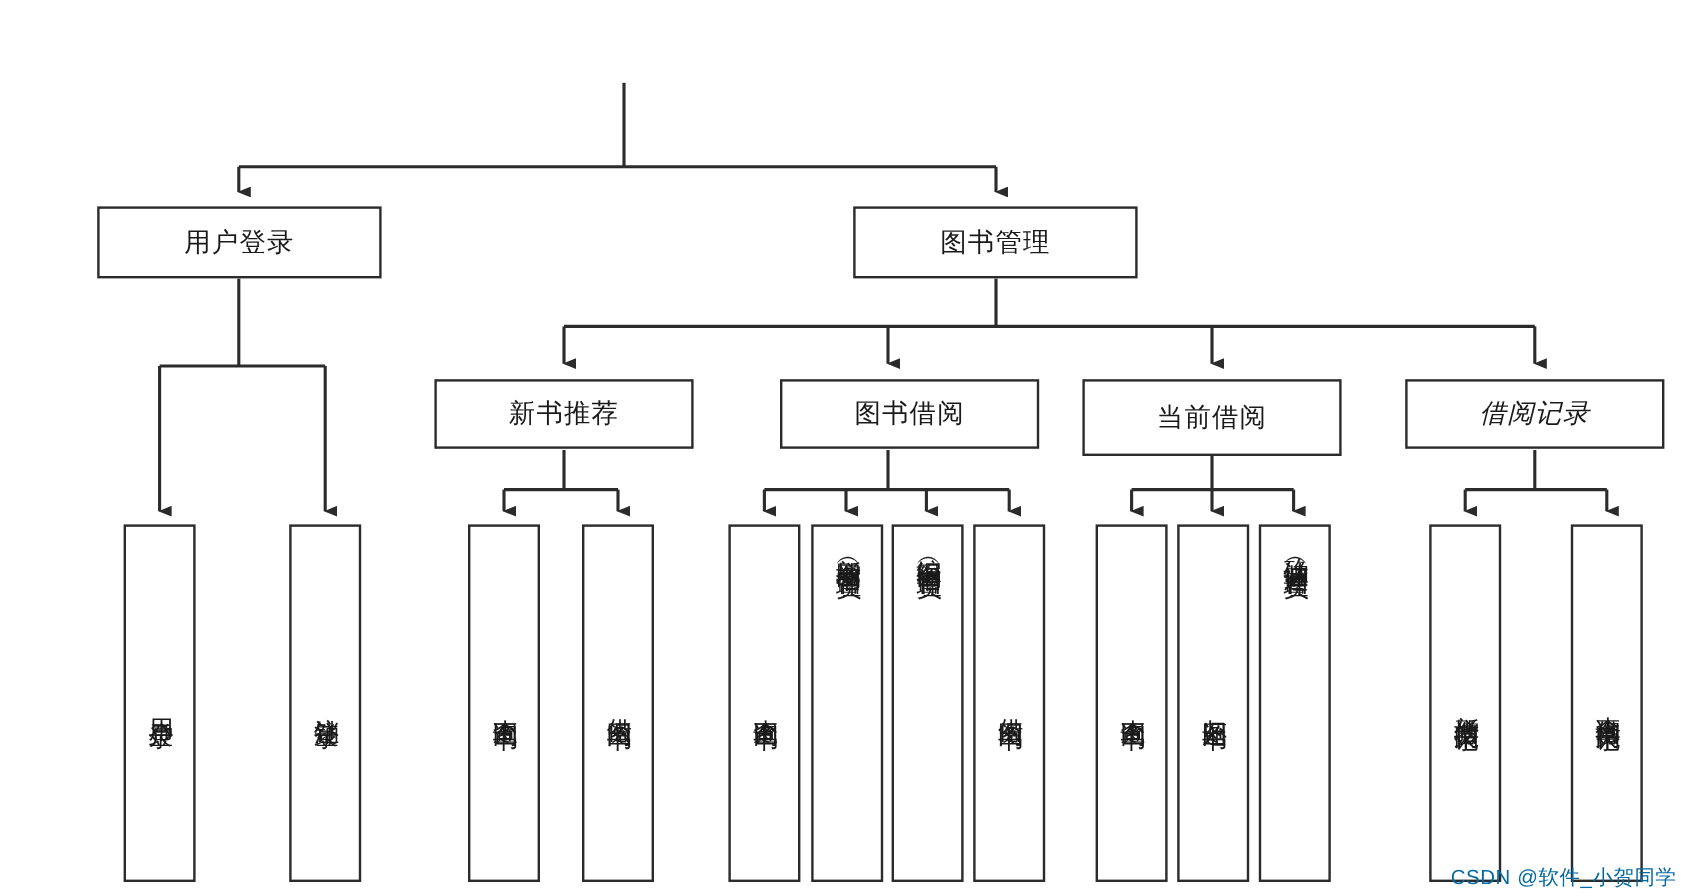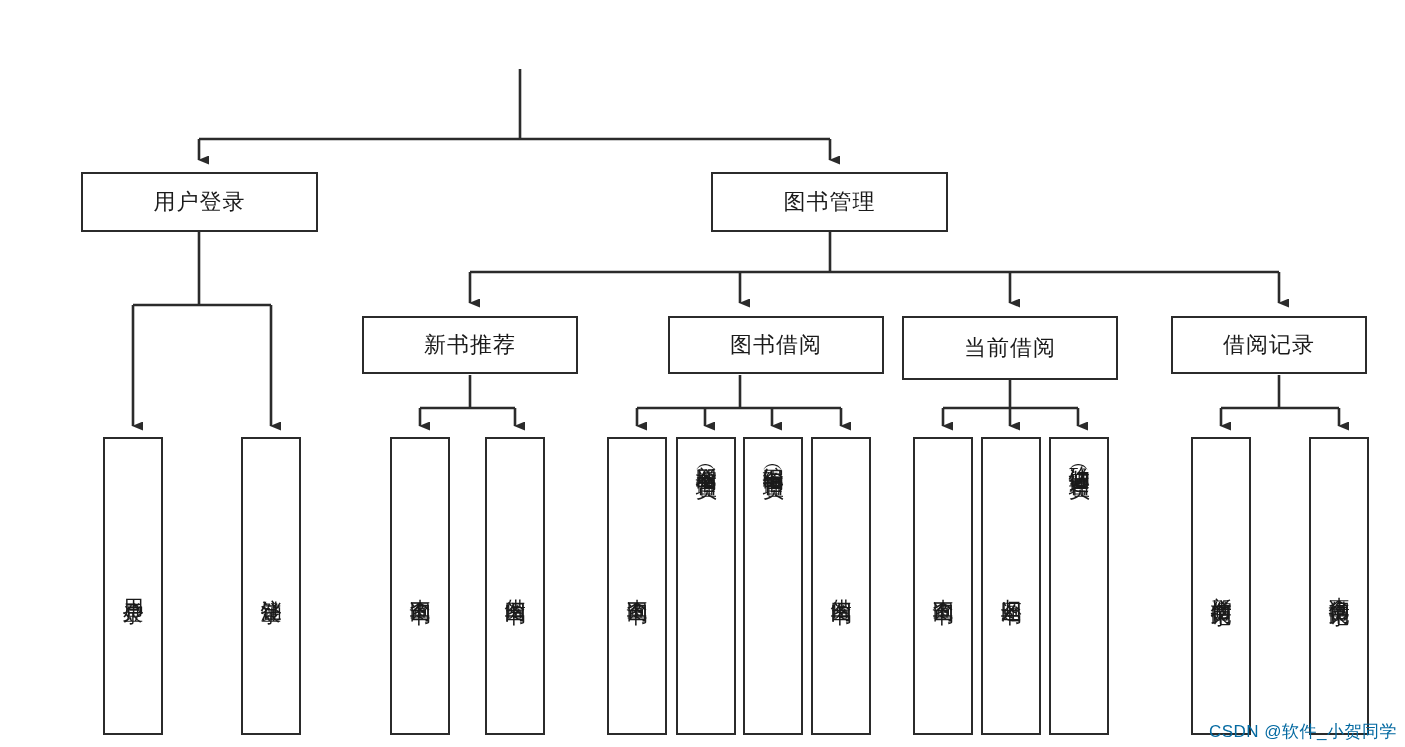--- a/index.html
+++ b/index.html
@@ -132,29 +132,29 @@
   </div>
 
   <div class="node horiz" style="left:711px; top:172px; width:237px; height:60px;">
     <span class="lbl">图书管理</span>
   </div>
 
   <div class="node horiz" style="left:362px; top:316px; width:216px; height:58px;">
     <span class="lbl">新书推荐</span>
   </div>
 
-  <div class="node horiz" style="left:668px; top:316px; width:216px; height:58px;">
+  <div class="node horiz" style="left:650px; top:316px; width:216px; height:58px;">
     <span class="lbl">图书借阅</span>
   </div>
 
   <div class="node horiz" style="left:902px; top:316px; width:216px; height:64px;">
     <span class="lbl">当前借阅</span>
   </div>
 
-  <div class="node horiz" style="left:1171px; top:316px; width:196px; height:58px;">
+  <div class="node horiz" style="left:1171px; top:316px; width:216px; height:58px;font-style:italic;">
     <span class="lbl">借阅记录</span>
   </div>
 
   <div class="node vert centered" style="left:103px; top:437px; width:60px; height:298px;">
     <span class="lbl">用户登录</span>
   </div>
 
   <div class="node vert centered" style="left:241px; top:437px; width:60px; height:298px;">
     <span class="lbl">注销登录</span>
   </div>

